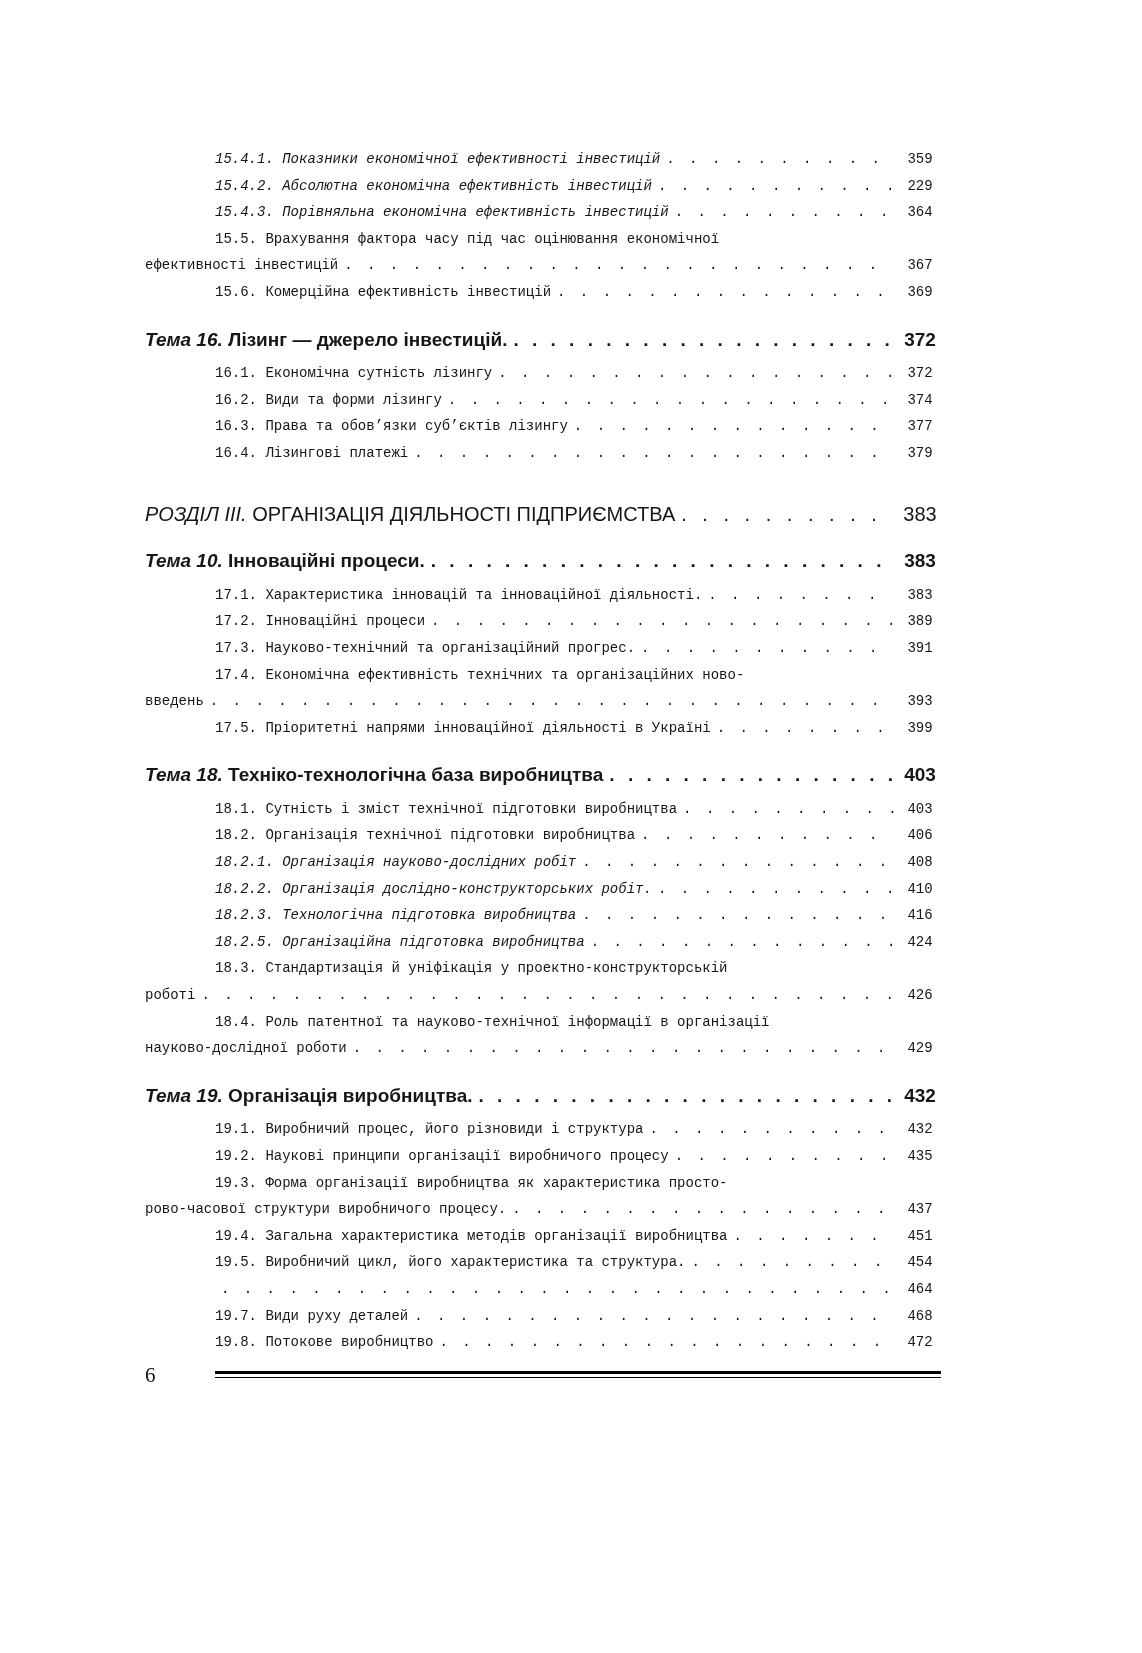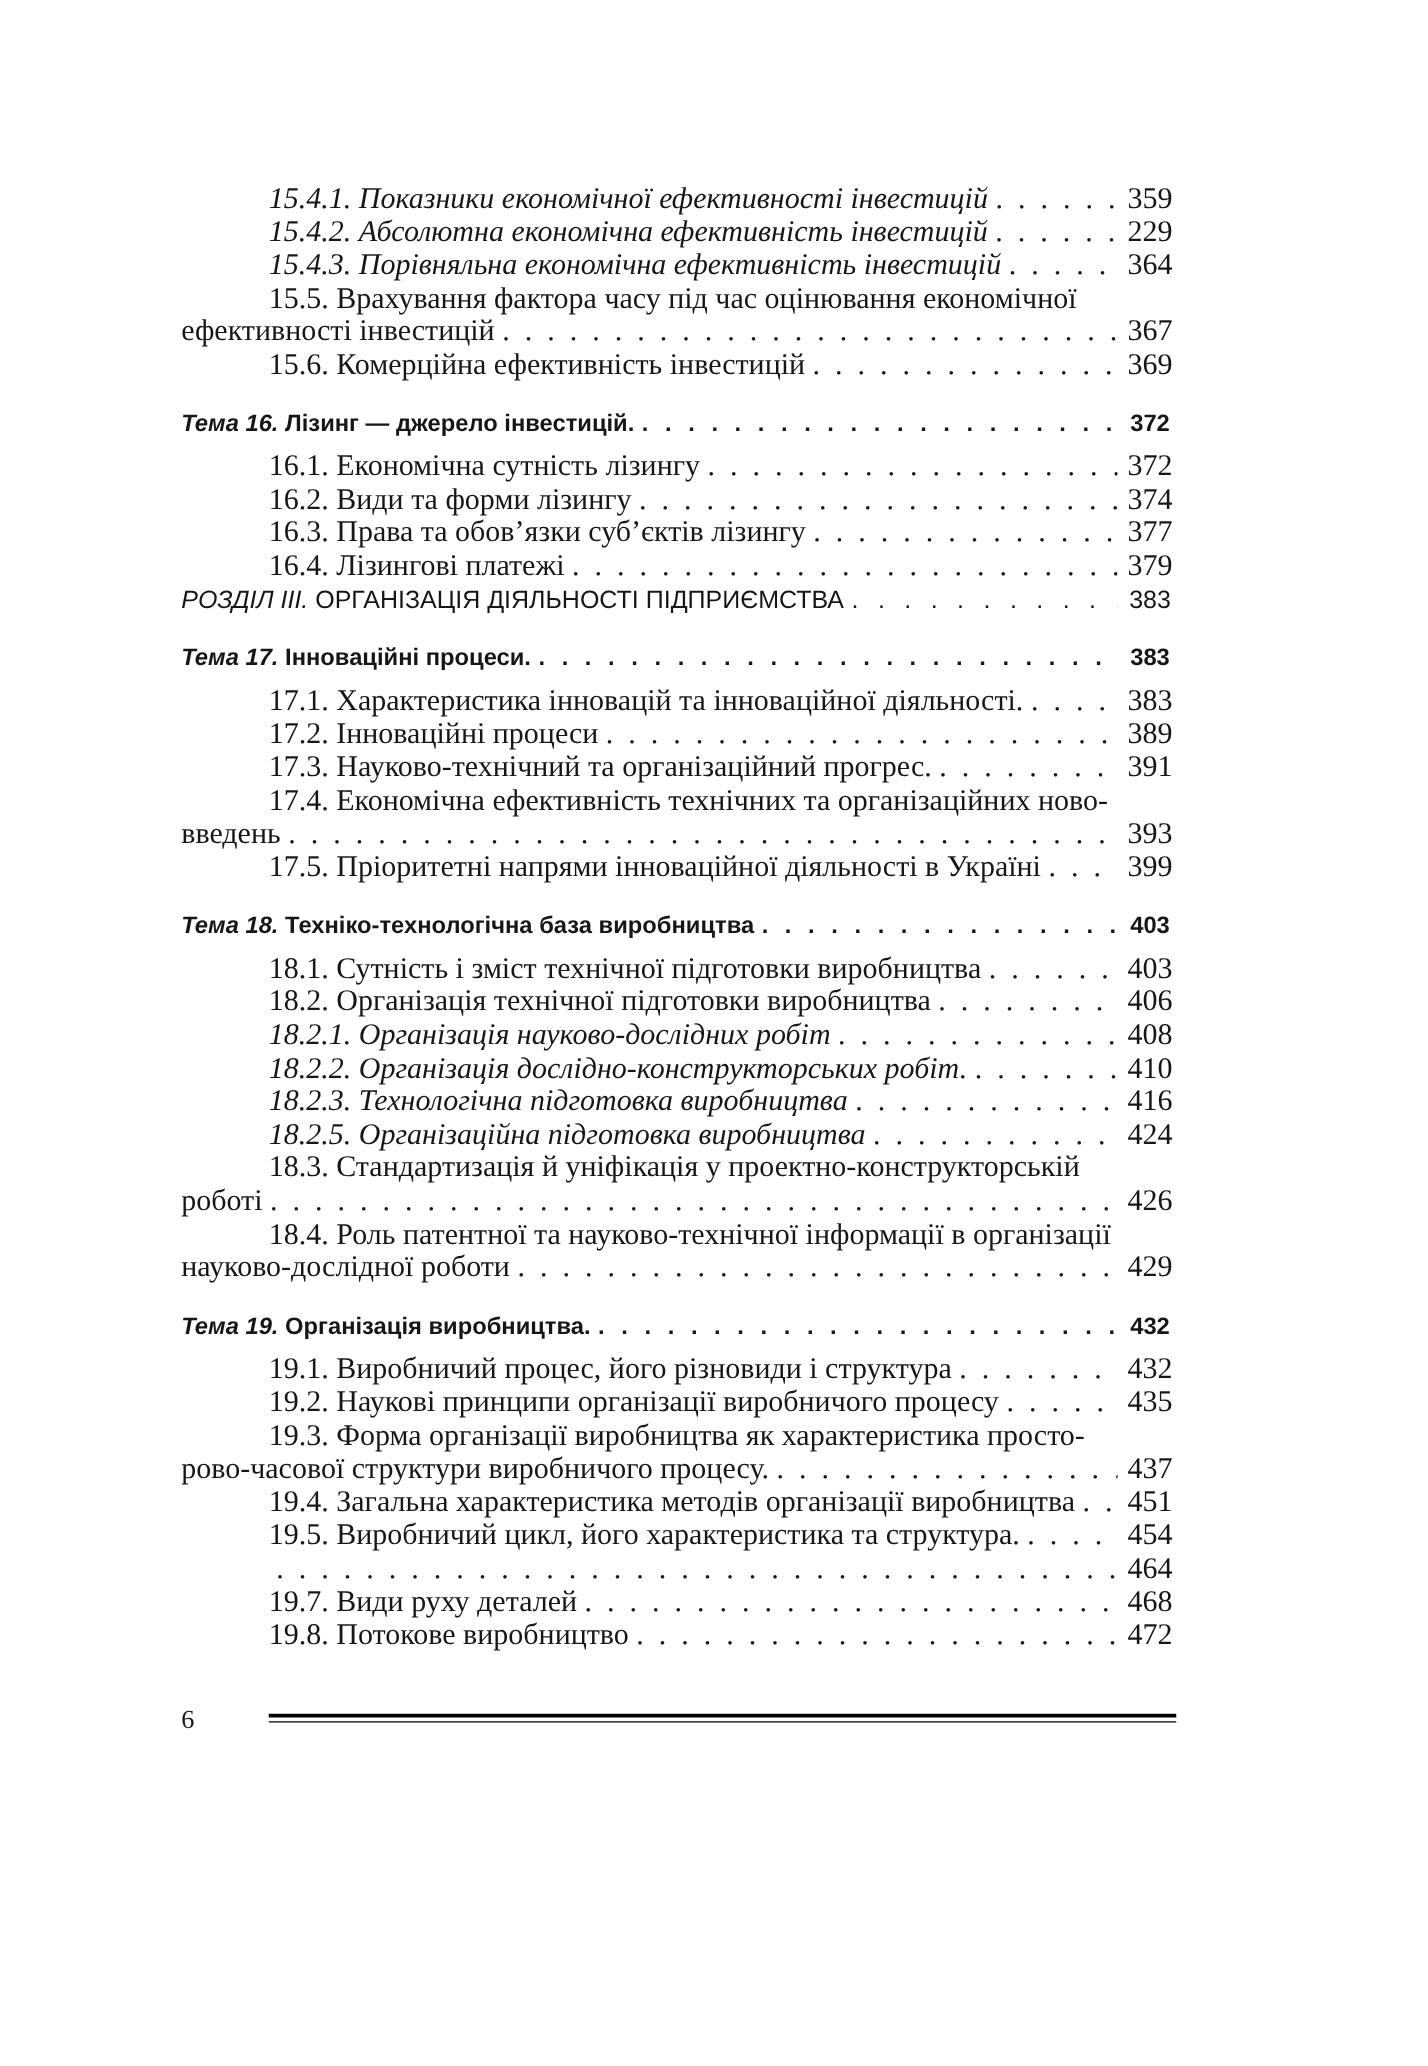--- a/index.html
+++ b/index.html
@@ -13,21 +13,21 @@
   }
   .sheet { position: absolute; inset: 0; background: #fff; }
 
   .toc {
     position: absolute;
     left: 145px;
     top: 146px;
     width: 797px;
   }
 
-  .entry { font-size: 24px; line-height: 26.6px; }
+  .entry { font-size: 14px; line-height: 26.6px; font-family: Liberation Mono, monospace; }
 
   .row { display: flex; align-items: baseline; }
   .line, .title { white-space: nowrap; }
   .indent { padding-left: 70px; }
 
   .leader {
     flex: 1 1 auto;
     min-width: 18px;
     overflow: hidden;
     white-space: nowrap;
@@ -55,20 +55,21 @@
     margin-top: 21px;
     margin-bottom: 7px;
   }
   .entry.theme .prefix { font-style: italic; }
   .entry.theme .leader::after { letter-spacing: 4px; }
 
   
   .entry.section {
     font-family: "Liberation Sans", sans-serif;
     font-size: 20px;
+    margin-top: 34px;
     margin-bottom: 20px;
   }
   .entry.section .prefix { font-style: italic; }
   .entry.section .leader::after { letter-spacing: 5px; }
 
   
   .footer-page-number {
     position: absolute;
     left: 145px;
     top: 1363px;
@@ -163,21 +164,21 @@
       </div>
       <div class="entry section">
         <div class="row">
           <span class="title"><span class="prefix">РОЗДІЛ III. </span>ОРГАНІЗАЦІЯ ДІЯЛЬНОСТІ ПІДПРИЄМСТВА</span>
           <span class="leader"></span>
           <span class="pagenum">383</span>
         </div>
       </div>
       <div class="entry theme">
         <div class="row">
-          <span class="title"><span class="prefix">Тема 17. </span>Інноваційні процеси.</span>
+          <span class="title"><span class="prefix">Тема 10. </span>Інноваційні процеси.</span>
           <span class="leader"></span>
           <span class="pagenum">383</span>
         </div>
       </div>
       <div class="entry item">
         <div class="row indent">
           <span class="title">17.1. Характеристика інновацій та інноваційної діяльності.</span>
           <span class="leader"></span>
           <span class="pagenum">383</span>
         </div>

